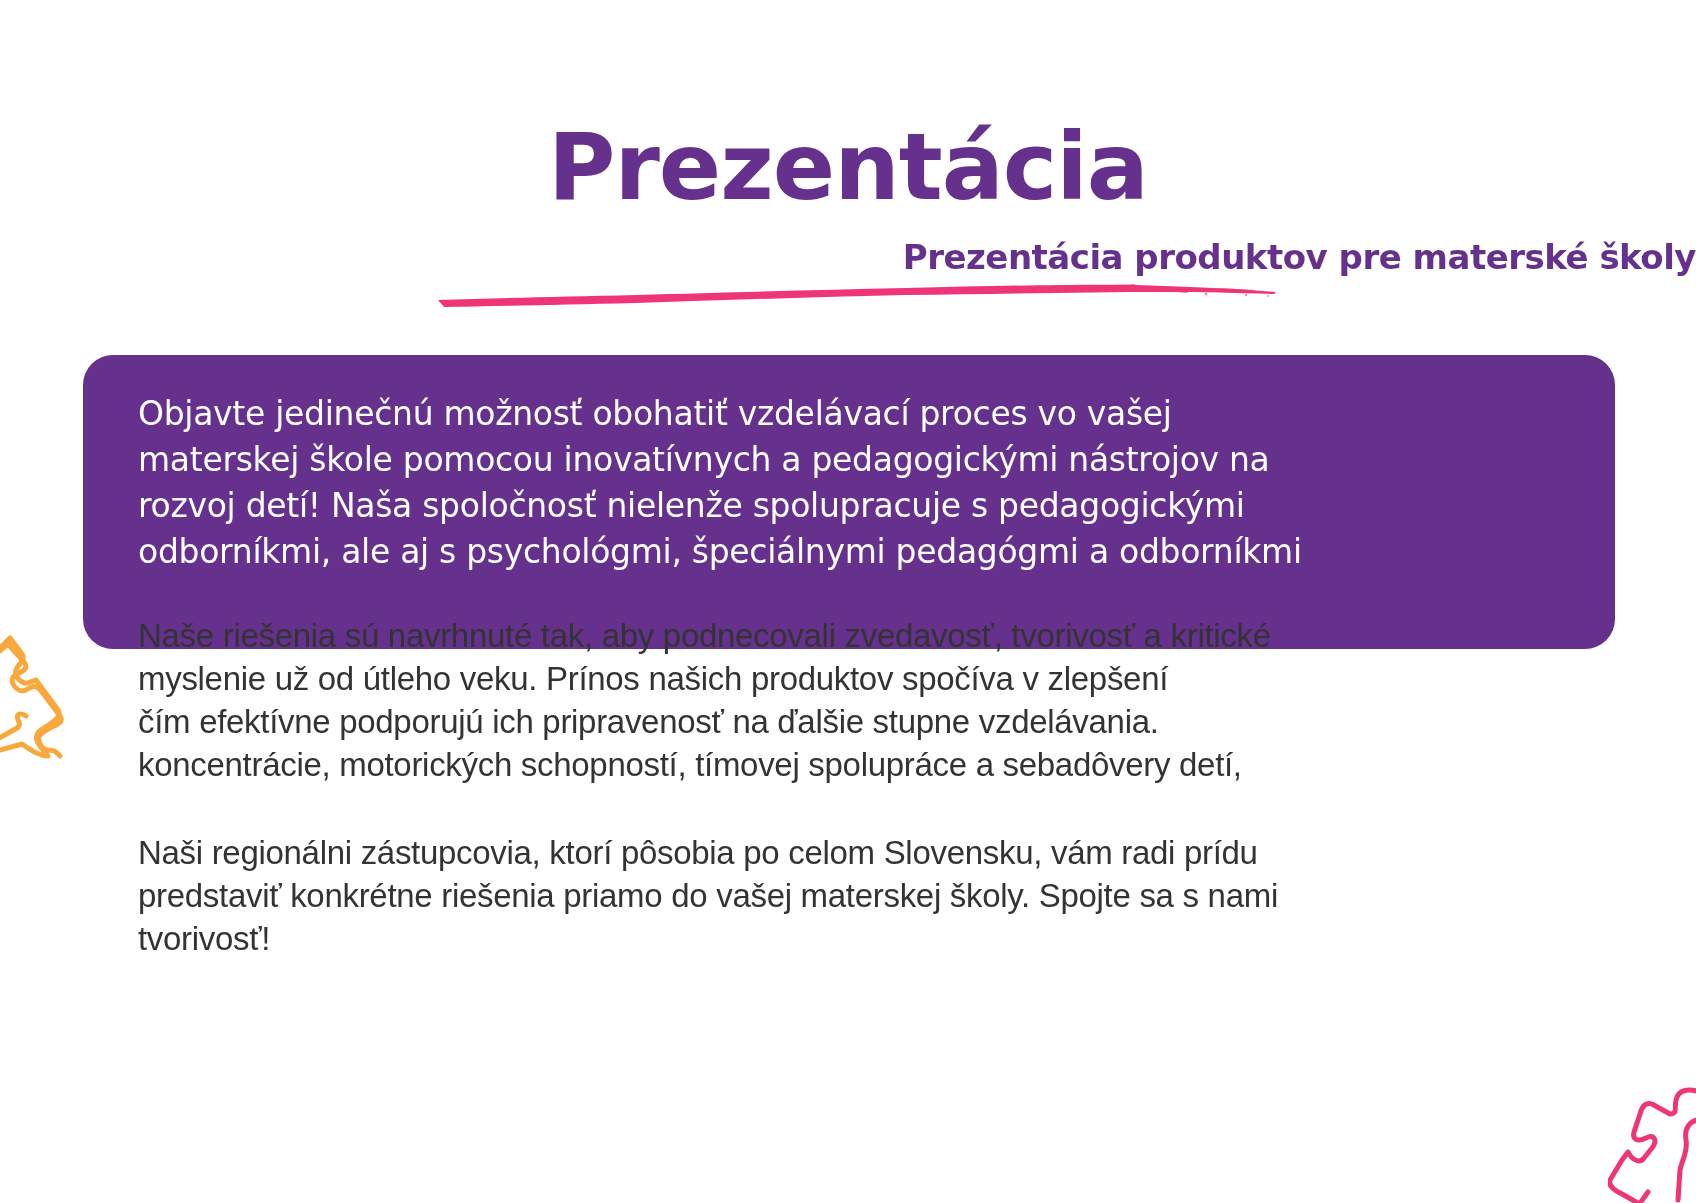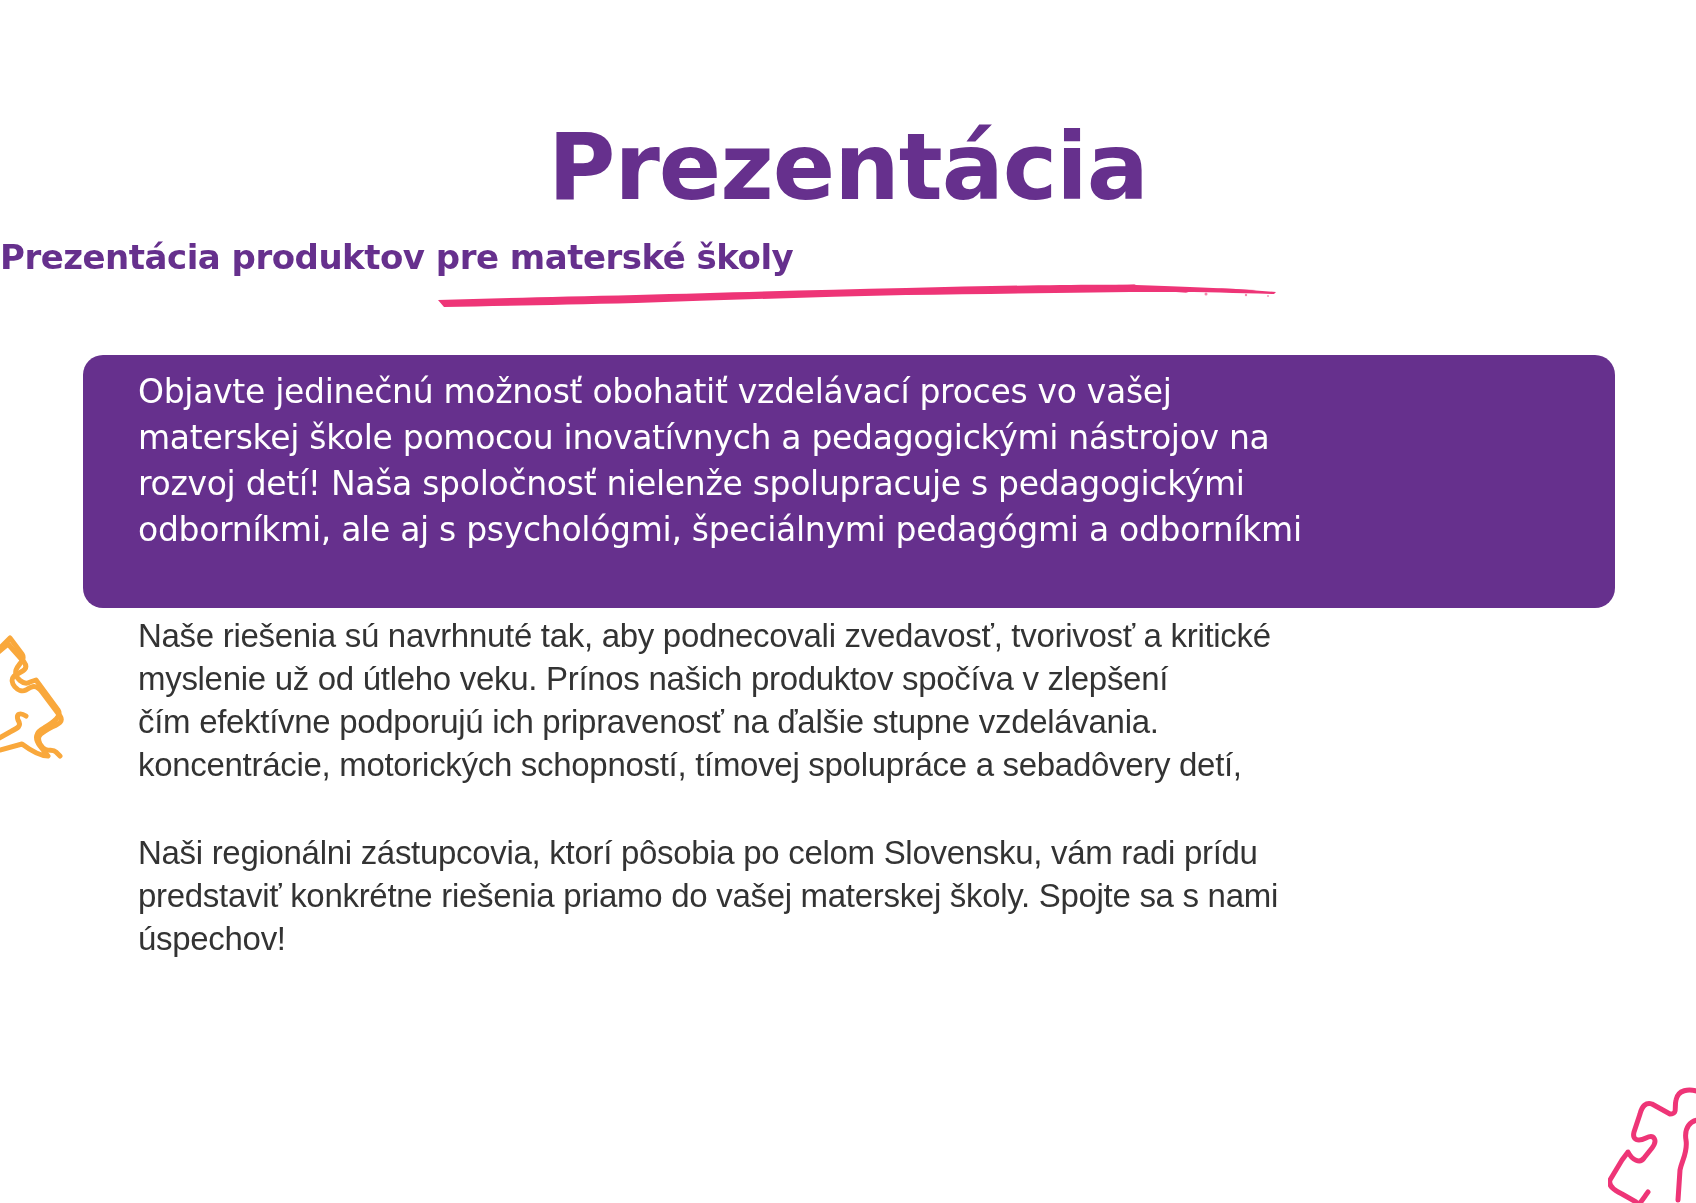--- a/index.html
+++ b/index.html
@@ -10,32 +10,32 @@
     }
     .title {
       position: absolute; left: 0; width: 1696px; top: 113px;
       text-align: center; color: #66308D;
       font-family: "DejaVu Sans", sans-serif; font-weight: bold;
       font-size: 92px; line-height: 110px; letter-spacing: -1px;
       margin: 0;
     }
     .subtitle {
       position: absolute; left: 0; width: 1696px; top: 234px;
-      text-align: left; color: #66308D;
+      text-align: right; color: #66308D;
       font-family: "DejaVu Sans", sans-serif; font-weight: bold;
       font-size: 34px; line-height: 46px; letter-spacing: -0.5px;
       margin: 0;
     }
     .brush {
       position: absolute; left: 436px; top: 280px; width: 842px; height: 30px;
     }
     .callout {
-      position: absolute; left: 83px; top: 355px; width: 1532px; height: 253px;
-      background: #66308D; border-radius: 20px;
-      box-sizing: border-box; padding: 14px 40px 0 55px;
+      position: absolute; left: 83px; top: 355px; width: 1532px; height: 294px;
+      background: #66308D; border-radius: 30px;
+      box-sizing: border-box; padding: 36px 40px 0 55px;
     }
     .callout-line {
       display: block; white-space: nowrap; color: #ffffff;
       font-family: "DejaVu Sans", sans-serif;
       font-size: 33px; line-height: 46px; letter-spacing: -0.3px;
     }
     .body-para {
       position: absolute; left: 138px; width: 1480px; margin: 0;
     }
     .body-line {
@@ -72,21 +72,21 @@
 <p class="body-para para1">
   <span class="body-line">Naše riešenia sú navrhnuté tak, aby podnecovali zvedavosť, tvorivosť a kritické</span>
   <span class="body-line">myslenie už od útleho veku. Prínos našich produktov spočíva v zlepšení</span>
   <span class="body-line">čím efektívne podporujú ich pripravenosť na ďalšie stupne vzdelávania.</span>
   <span class="body-line">koncentrácie, motorických schopností, tímovej spolupráce a sebadôvery detí,</span>
 </p>
 
 <p class="body-para para2">
   <span class="body-line">Naši regionálni zástupcovia, ktorí pôsobia po celom Slovensku, vám radi prídu</span>
   <span class="body-line">predstaviť konkrétne riešenia priamo do vašej materskej školy. Spojte sa s nami</span>
-  <span class="body-line">úspechov!</span>
+  <span class="body-line">tvorivosť!</span>
 </p>
 
 <svg class="puzzle-left" viewBox="0 0 70 136">
   <path d="M-4,30 L8,20 L24,38 C30,46 20,48 14,52 C8,58 18,70 26,66 C32,62 36,60 42,68 L60,92 C64,98 58,100 50,104 C40,110 36,112 40,120 C46,130 52,124 56,128 L60,132 M-4,116 L10,108 C18,104 22,102 18,96 C16,90 20,88 26,92" fill="none" stroke="#F9A83C" stroke-width="5" stroke-linecap="round" stroke-linejoin="round"></path>
   <path d="M2,22 L10,14 L22,30 C26,36 18,40 16,46 C14,54 24,62 30,58 L36,56 L58,86 C62,92 54,98 44,104 C36,108 34,114 40,122 L48,132 C40,132 30,126 22,120 L0,126" fill="none" stroke="#F9A83C" stroke-width="5" stroke-linecap="round" stroke-linejoin="round"></path>
 </svg>
 
 <svg class="puzzle-right" viewBox="0 0 88 123">
   <path d="M92,12 C80,8 70,10 68,20 C66,28 70,34 62,34 L44,24 C38,22 34,26 32,34 L26,52 C24,60 30,62 38,58 C46,54 50,60 44,68 L36,78 C32,84 24,80 20,72 L14,80 L2,100 C0,106 6,110 14,114 L28,122 C32,126 34,120 40,112" fill="none" stroke="#EE3577" stroke-width="5" stroke-linecap="round" stroke-linejoin="round"></path>
   <path d="M92,40 C82,40 76,48 78,60 C80,72 74,80 72,90 L70,120" fill="none" stroke="#EE3577" stroke-width="5" stroke-linecap="round" stroke-linejoin="round"></path>

